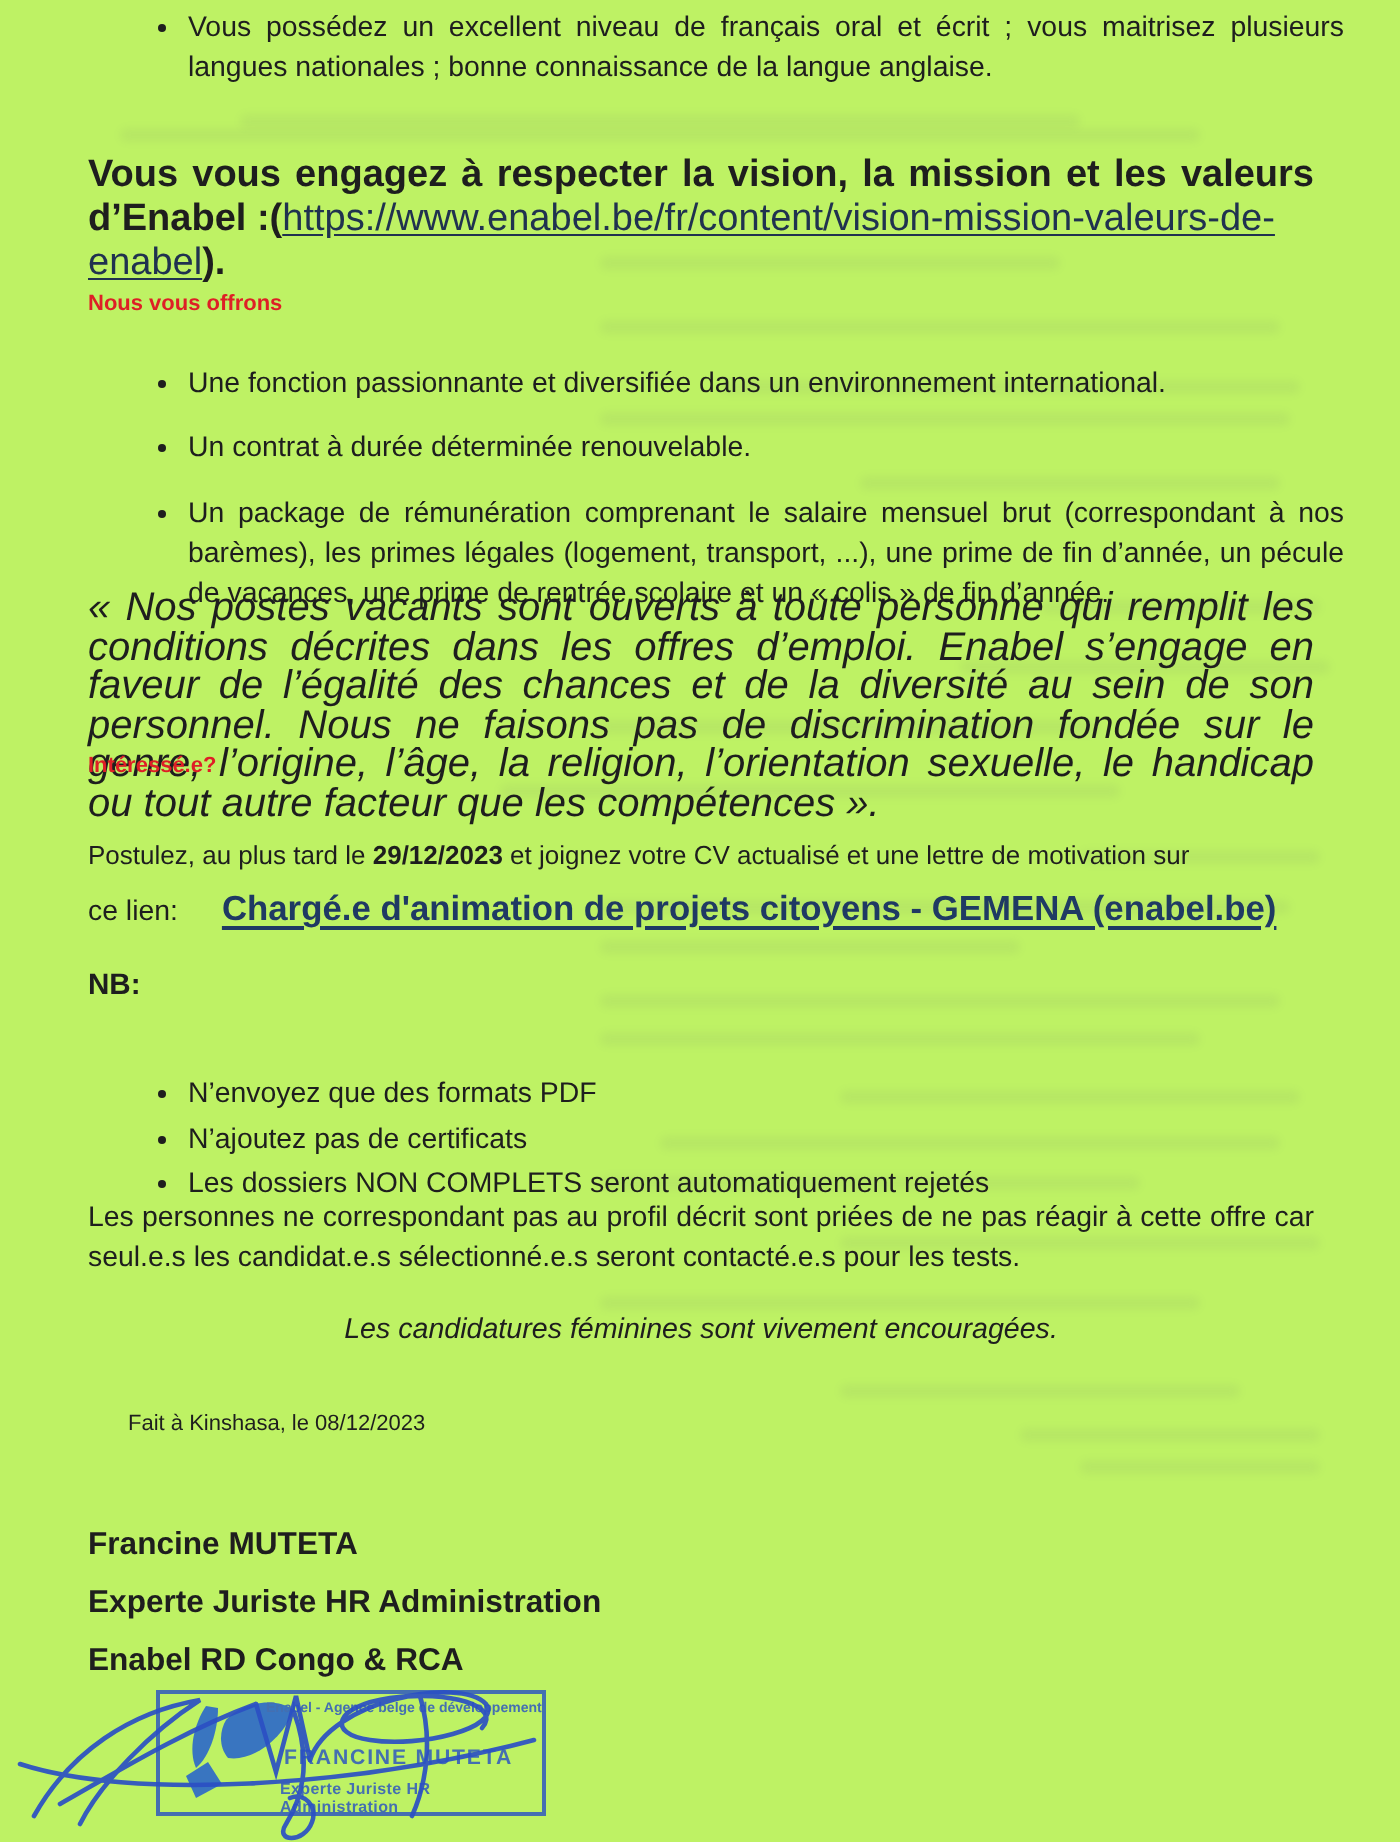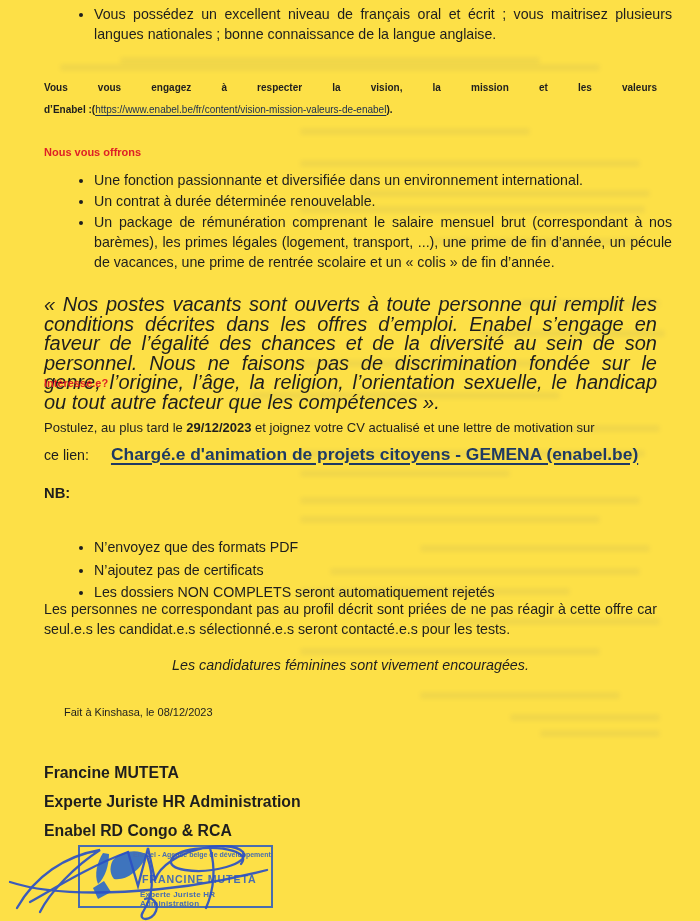--- a/index.html
+++ b/index.html
@@ -1,53 +1,53 @@
 <!DOCTYPE html>
 <html lang="fr" style="--text: #1e1e1e; --heading-red: #de1f26; --link-dark-navy: #20324f; --link-navy: #1f3a63; --stamp-blue: #3a64b8; --pen-blue: #2b50c4;"><head>
 <meta charset="utf-8">
 <style>
   html,body{margin:0;padding:0;background:#e8e8e8;}
   .page{
     position:relative;
     width:700px;height:921px;
     margin:0 auto;
-    background:#fde047;
+    background:#bef264;
     font-family:"Liberation Sans","DejaVu Sans",sans-serif;
     color:var(--text,#1e1e1e);
     overflow:hidden;
   }
   .abs{position:absolute;}
   .body-text{font-size:14.2px;line-height:20px;}
   .justify{text-align:justify;}
   .bold{font-weight:bold;}
 
   
   .intro-list{left:62px;top:4px;width:578px;margin:0;padding-left:32px;}
   .intro-list li{text-align:justify;}
 
   
-  .engagement{left:44px;top:77px;width:613px;font-weight:bold;font-size:10px;line-height:22px;}
+  .engagement{left:44px;top:77px;width:613px;font-weight:bold;font-size:19px;line-height:22px;}
   .engagement .l1{text-align:justify;text-align-last:justify;}
   .eng-link{
     color:var(--link-dark-navy,#20324f);
     font-weight:normal;
     text-decoration:underline;
     text-underline-offset:2px;
     cursor:pointer;
   }
 
   .red-heading{
     color:var(--heading-red,#de1f26);
     font-weight:bold;font-size:11px;
   }
   .offer-heading{left:44px;top:146px;}
   .interested-heading{left:44px;top:377px;}
 
   .offer-list{left:62px;top:170px;width:578px;margin:0;padding-left:32px;}
-  .offer-list li{text-align:justify;line-height:20.3px;margin-bottom:0.5px;}
+  .offer-list li{text-align:justify;line-height:20.3px;margin-bottom:0.5px;margin-top:12px;}
 
   .quote{left:44px;top:295px;width:613px;font-style:italic;font-size:20px;line-height:19.6px;}
 
   .apply{left:44px;top:418px;width:613px;}
   .apply .l1{font-size:13px;line-height:20px;}
   .apply .l2{margin-top:6px;}
   .apply-label{font-size:14.2px;}
   .apply-link{
     margin-left:22px;
     font-size:17.4px;

